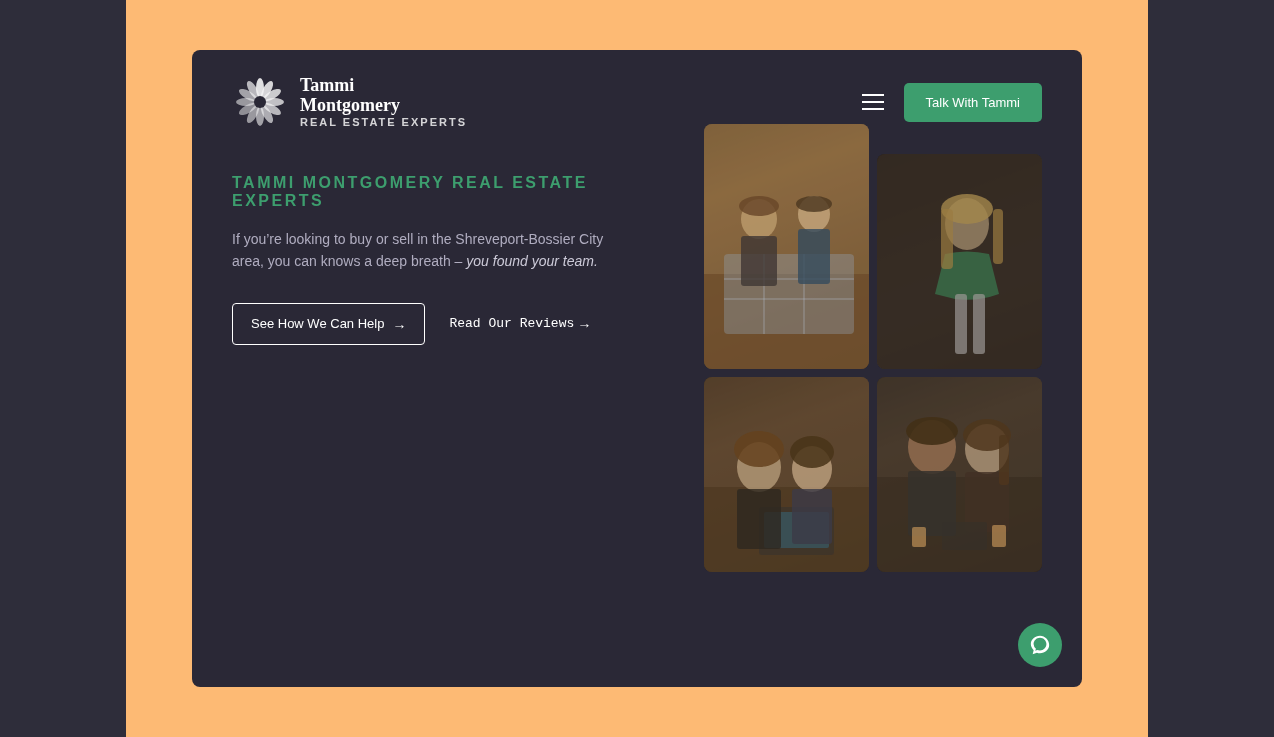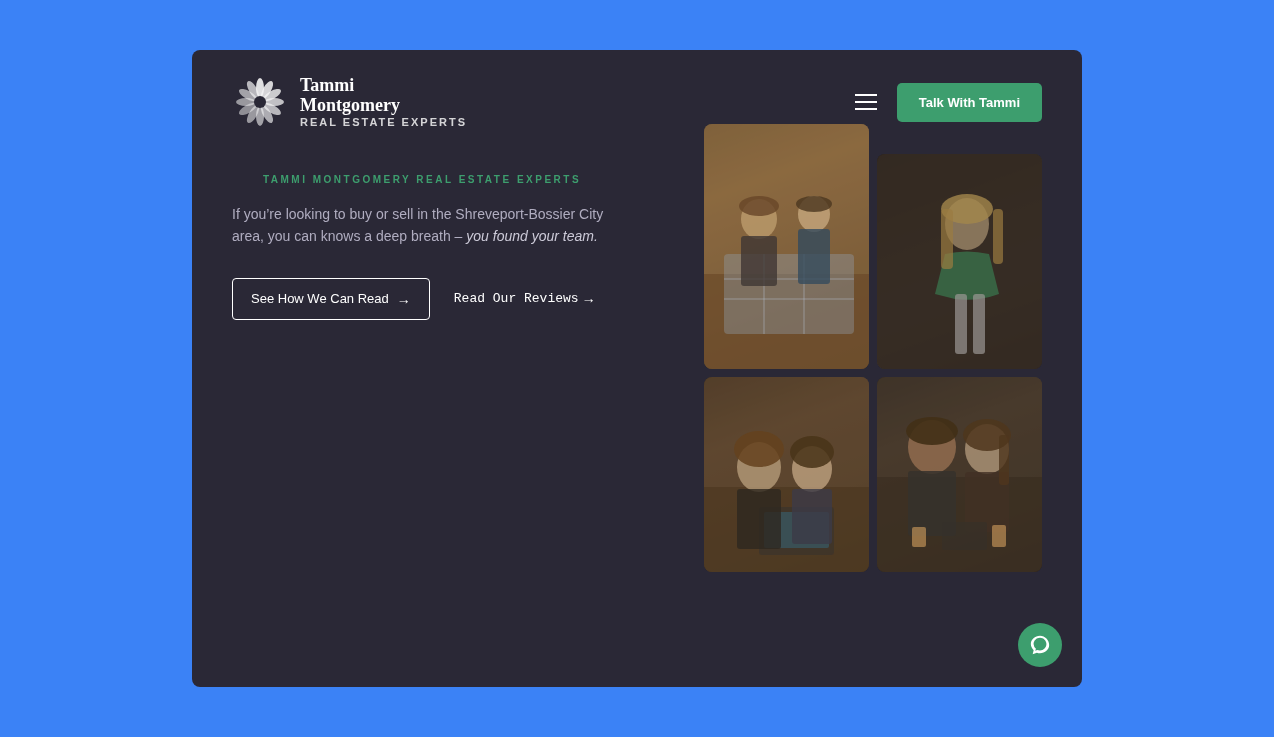--- a/index.html
+++ b/index.html
@@ -7,23 +7,23 @@
       background-color: #2e2d3a;
       font-family: Georgia, 'Times New Roman', serif;
       width: 1274px;
       height: 737px;
       overflow: hidden;
       display: flex;
       align-items: center;
       justify-content: center;
     }
     .outer-bg {
-      width: 1274px;
+      width: 1022px;
       height: 737px;
-      background: #3b82f6;
+      background: #fdba74;
       display: flex;
       align-items: center;
       justify-content: center;
     }
     .page-container {
       width: 890px;
       height: 637px;
       background: #2a2836;
       border-radius: 8px;
       position: relative;
@@ -84,45 +84,44 @@
       background: #ffffff;
     }
     .cta-button {
       background: #3d9e6e;
       color: #ffffff;
       border: none;
       padding: 12px 22px;
       border-radius: 5px;
       font-family: Arial, sans-serif;
       font-size: 13px;
-      font-weight: bold;
+      font-weight: normal;
       cursor: pointer;
       white-space: nowrap;
     }
     
     .main-content {
       display: flex;
       padding: 0 40px;
       margin-top: 10px;
       gap: 30px;
     }
     
     .left-col {
       flex: 0 0 380px;
       padding-top: 10px;
     }
     .eyebrow {
       font-family: Arial, sans-serif;
-      font-size: 10px;
+      font-size: 16px;
       letter-spacing: 2.5px;
       text-transform: uppercase;
       color: #3d9e6e;
       font-weight: bold;
       margin-bottom: 18px;
-      text-align: center;
     }
     .headline {
       color: #ffffff;
       font-size: 36px;
       line-height: 1.2;
       font-weight: 400;
       margin-bottom: 20px;
     }
     .headline em {
       font-style: italic;
@@ -317,21 +316,21 @@
       <div class="left-col">
         <p class="eyebrow">Tammi Montgomery Real Estate Experts</p>
 
 
         <p class="body-text">
           <span>If you’re looking to buy or sell in the Shreveport-Bossier City area, you can knows a deep breath – </span><em>you found your team.</em>
         </p>
 
         <div class="cta-row">
           <button class="btn-outline">
-            <span>See How We Can Read</span>
+            <span>See How We Can Help</span>
             <span class="arrow">→</span>
           </button>
           <a class="link-btn" href="#">
             <span>Read Our Reviews</span>
             <span class="arrow">→</span>
           </a>
         </div>
       </div>
 
       <div class="photo-grid-wrapper">

